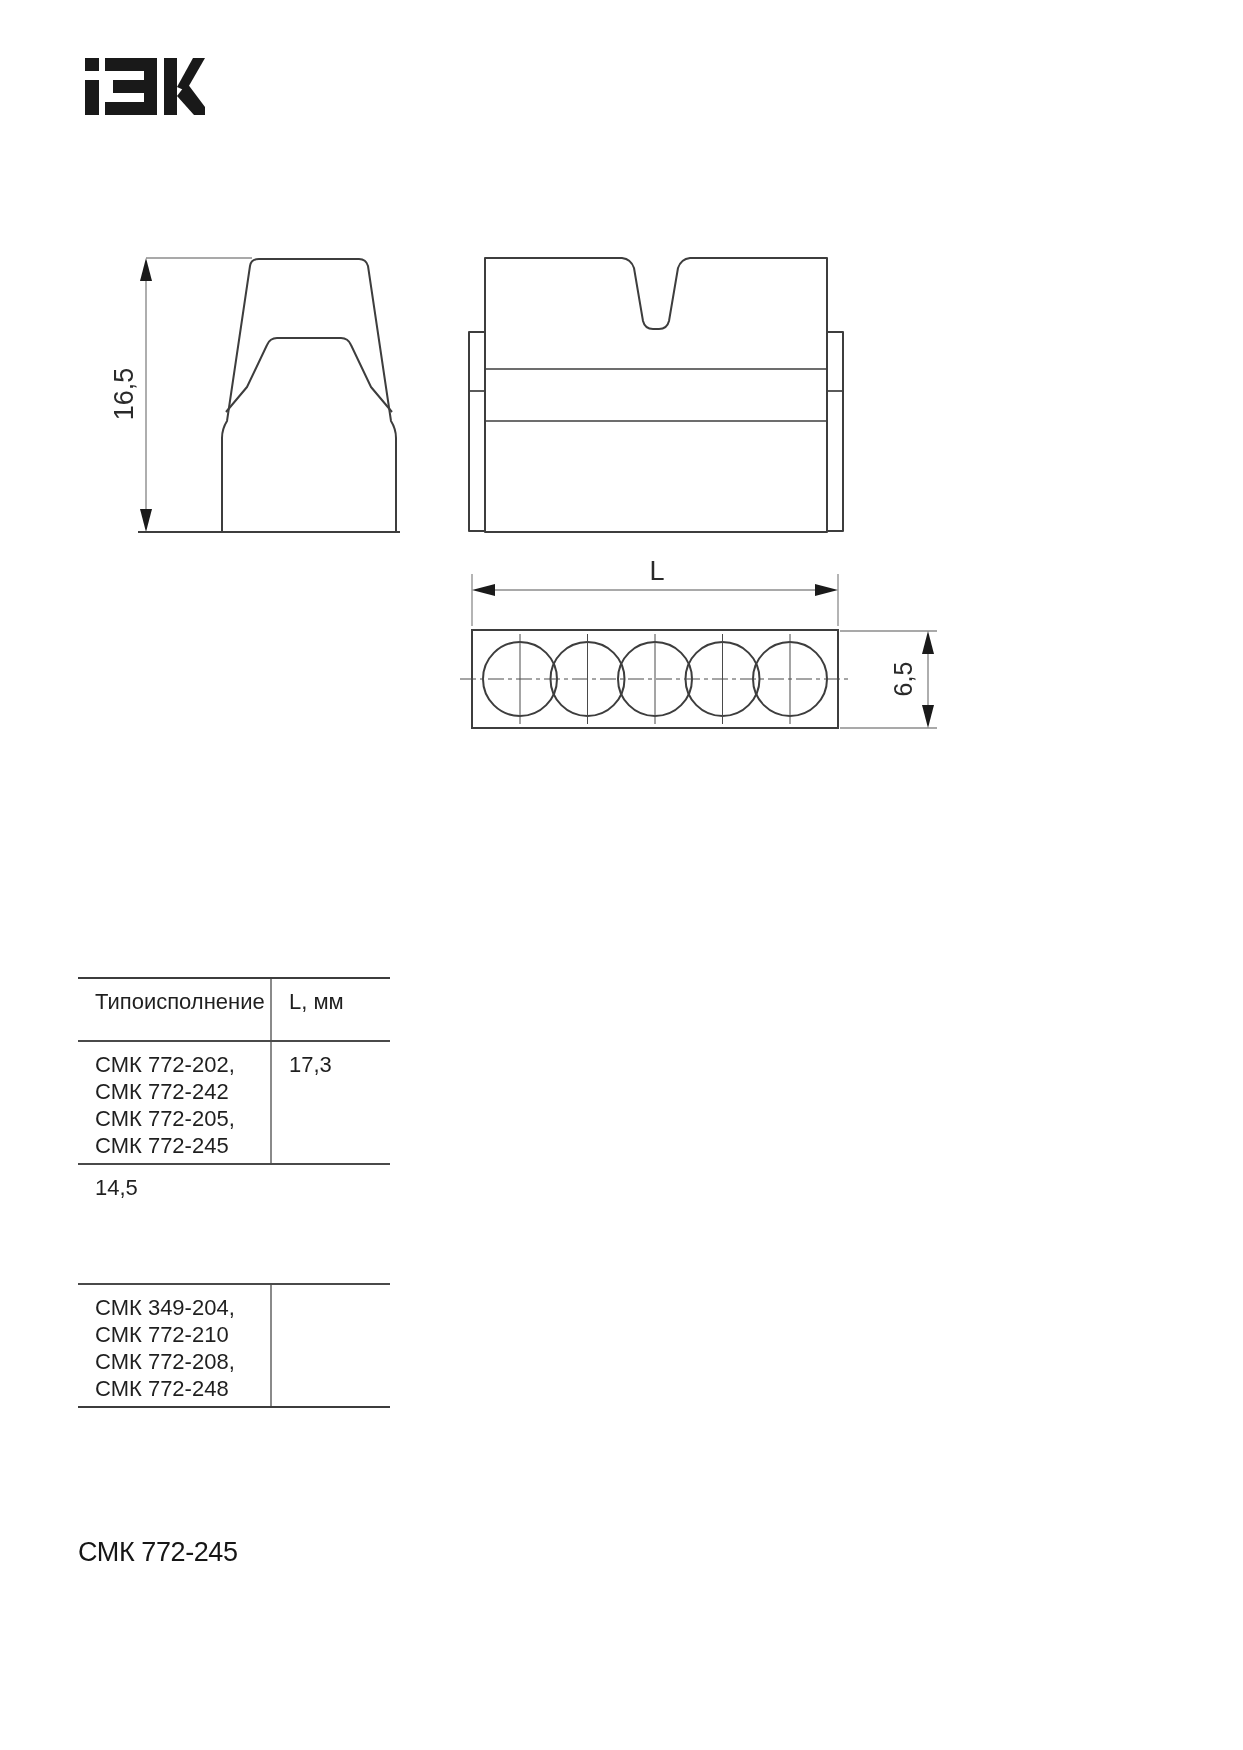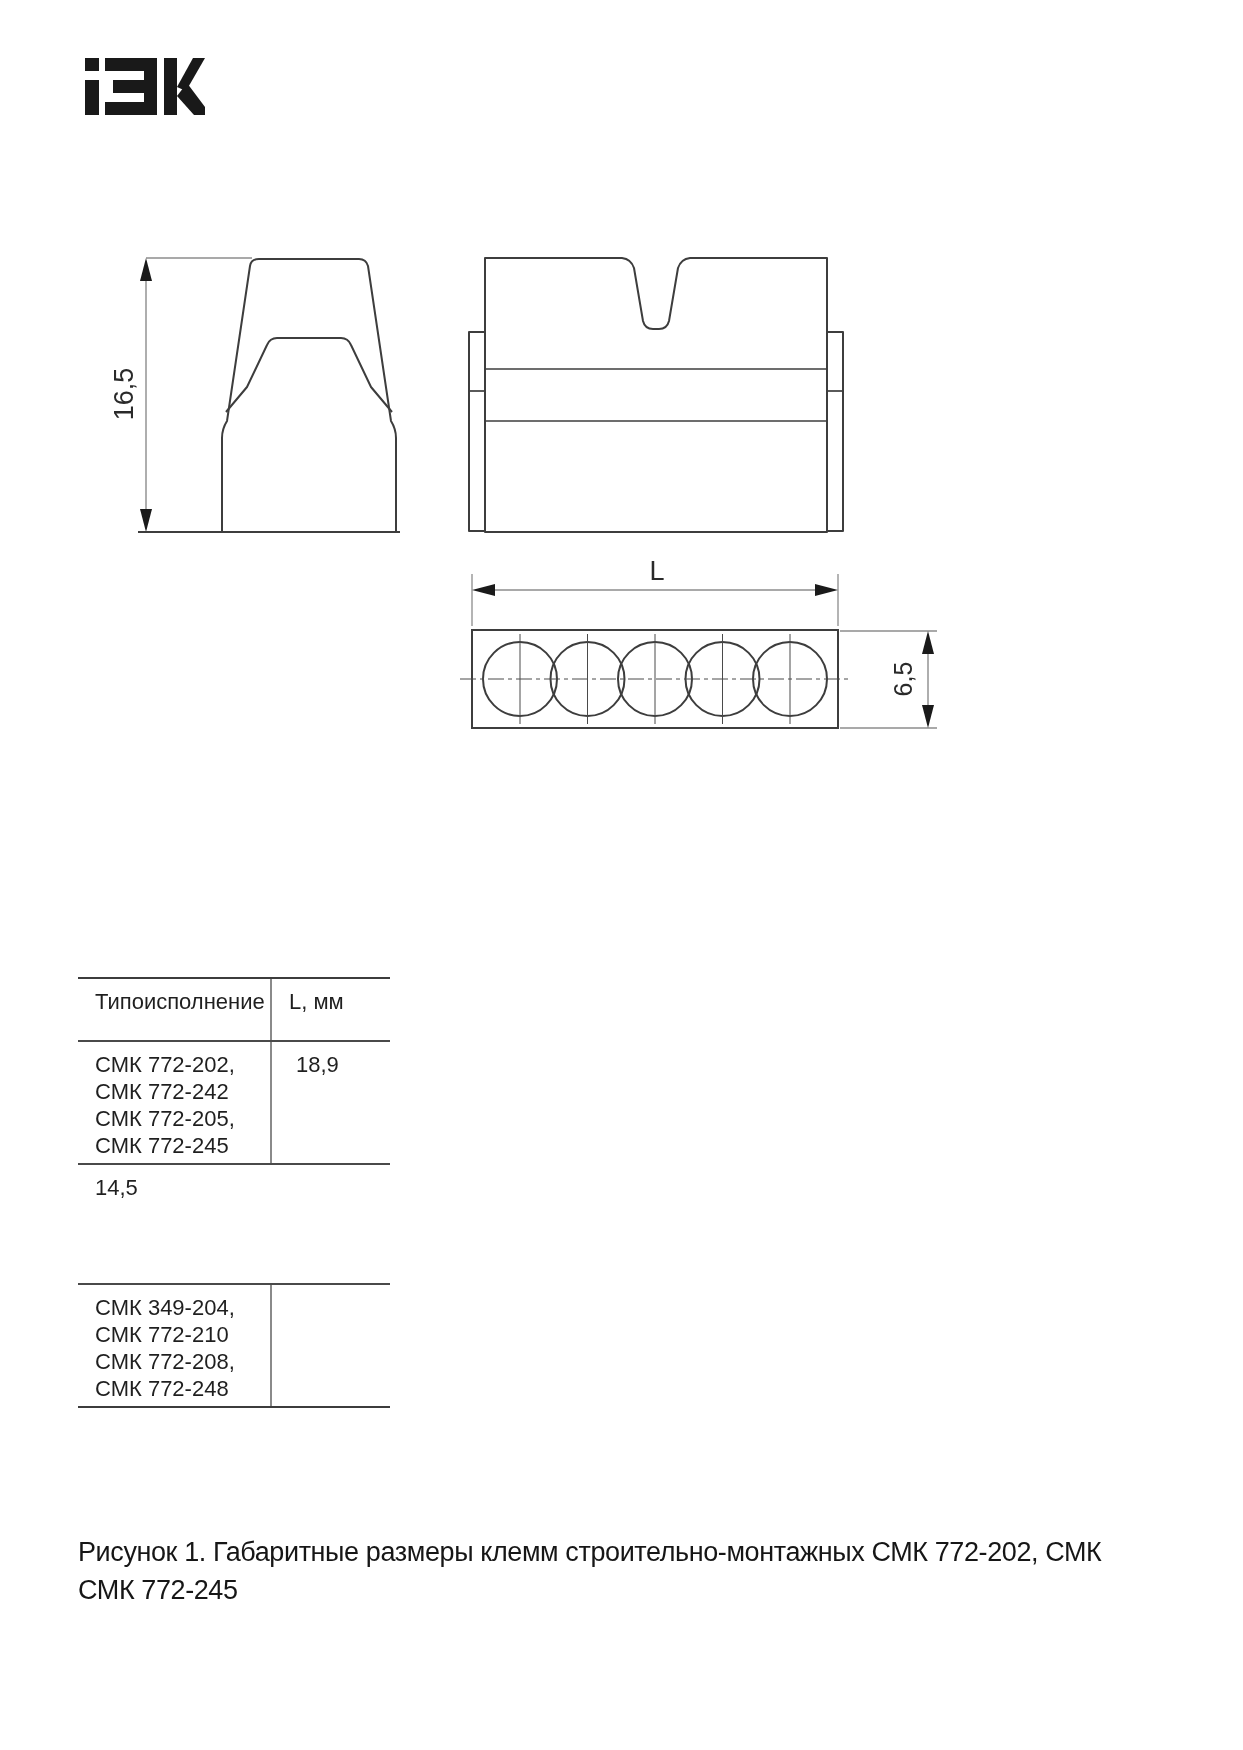--- a/index.html
+++ b/index.html
@@ -22,21 +22,21 @@
     position:absolute; left:78px; top:977px; width:312px;
     border-top:2px solid #3c3c3c; border-bottom:2px solid #3c3c3c;
     font-size:22px; line-height:27px;
   }
   .t-row { display:flex; }
   .t-row.rule { border-bottom:2px solid #4a4a4a; }
   .t-cell { box-sizing:border-box; padding:9px 4px 4px 17px; }
   .t-cell.c1 { width:194px; border-right:2px solid #8a8a8a; }
   .t-cell.c2 { flex:1; }
   .t-head { min-height:61px;justify-content:space-between; }
-  .t-body-1 { min-height:120px;gap:7px; }
+  .t-body-1 { min-height:120px; }
   .t-body-2 { min-height:118px; }
   .t-body-3 { min-height:117px; }
 
   .caption {
     position:absolute; left:78px; top:1533px; width:1140px;
     font-size:27px; line-height:38px; letter-spacing:-0.4px; color:#161616;
     white-space:nowrap;
   }
 </style>
 </head>
@@ -138,35 +138,34 @@
       <div class="t-cell c2">L, мм</div>
     </div>
 
     <div class="t-row rule t-body-1">
       <div class="t-cell c1">
         <div>СМК 772-202,</div>
         <div>СМК 772-242</div>
         <div>СМК 772-205,</div>
         <div>СМК 772-245</div>
       </div>
-      <div class="t-cell c2">18,9</div>
+      <div class="t-cell c2">17,3</div>
     </div>
 
     <div class="t-row rule t-body-2">
       <div class="t-cell c2">14,5</div>
     </div>
 
     <div class="t-row t-body-3">
       <div class="t-cell c1">
         <div>СМК 349-204,</div>
         <div>СМК 772-210</div>
         <div>СМК 772-208,</div>
         <div>СМК 772-248</div>
       </div>
     </div>
   </div>
 
   <div class="caption">
-    <div>Рисунок 1. Габаритные размеры клемм строительно-монтажных СМК 772-202, СМК</div>
     <div>СМК 772-245</div>
   </div>
 
 </div>
 
 </body></html>

